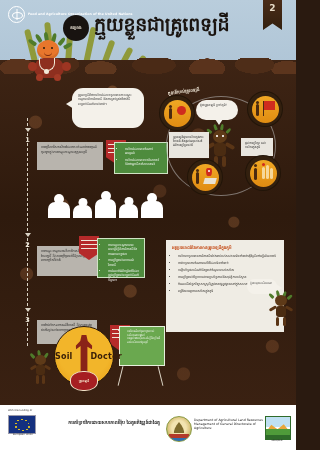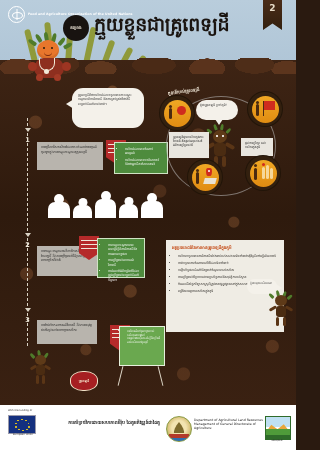--- a/index.html
+++ b/index.html
@@ -418,20 +418,26 @@
 
   <div class="easel-leg" style="left:120px;top:366px;width:1.4px;height:20px;transform:rotate(14deg);"></div>
   <div class="easel-leg" style="left:160px;top:366px;width:1.4px;height:20px;transform:rotate(-14deg);"></div>
   <div class="easel-board" style="left:119px;top:326px;width:46px;height:40px;">
     <ul>
       <li>ការវិភាគដីនៅក្នុងចម្ការរបស់កសិករដោយផ្ទាល់</li>
       <li>ការផ្តល់ជាអនុសាសន៍ស្តីពីកម្រិតជីដល់កសិករនៅក្នុងភូមិ</li>
     </ul>
   </div>
 
+  <div class="sd-logo" style="left:54px;top:326px;">
+    <div class="fig"></div>
+    <div class="band">
+      <span>Soil</span>&nbsp;&nbsp;&nbsp;&nbsp;&nbsp;&nbsp;<span>Doctor</span>
+    </div>
+  </div>
   <div class="sd-seal" style="left:70px;top:371px;">
     <span>គ្រូពេទ្យដី</span>
   </div>
 
   <div class="mascot" style="left:30px;top:350px;width:22px;height:34px;">
     <div class="leafcrown" style="left:3px;top:0;width:16px;height:8px;">
       <i style="left:0;top:2px;width:3px;height:6px;transform:rotate(-44deg);"></i>
       <i style="left:5px;top:0;width:3px;height:6px;transform:rotate(-10deg);"></i>
       <i style="left:10px;top:2px;width:3px;height:6px;transform:rotate(34deg);"></i>
     </div>

